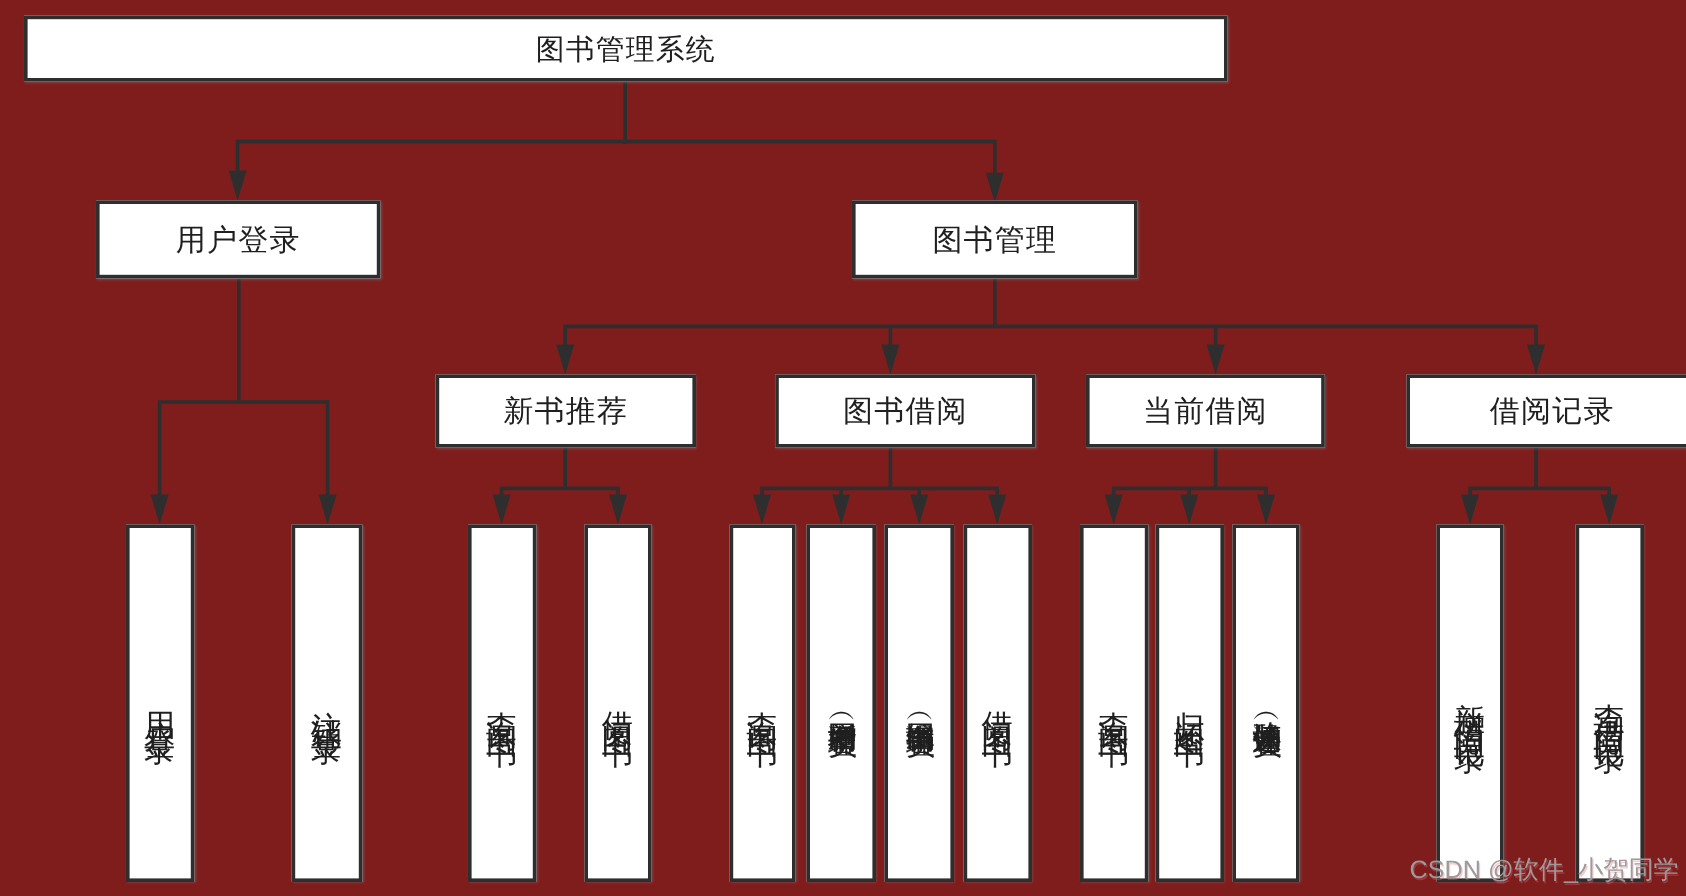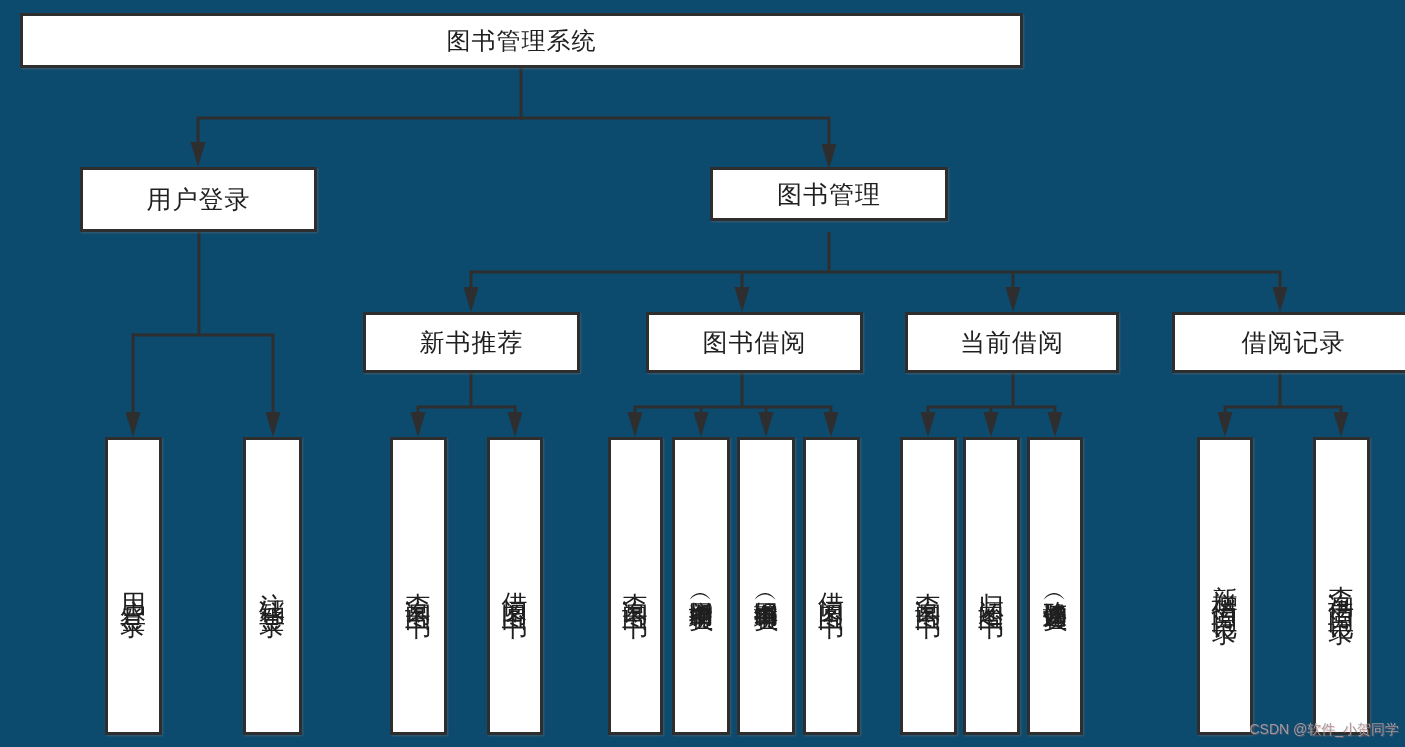--- a/index.html
+++ b/index.html
@@ -1,19 +1,19 @@
 <!DOCTYPE html>
 <html><head>
 <meta charset="utf-8">
 <style>
   html,body{margin:0;padding:0;background:#ffffff;}
   .stage{
     position:relative;
     width:1405px;height:747px;
-    background:#0c4a6e;
+    background:#7f1d1d;
     font-family:"Liberation Sans", sans-serif;
     overflow:hidden;
   }
   .connectors{position:absolute;left:0;top:0;width:1405px;height:747px;}
   .connectors .ln{fill:none;stroke:#2e2e2e;stroke-width:3;}
   .connectors .ar{fill:#2e2e2e;stroke:none;}
   .node{
     position:absolute;
     background:#ffffff;
     border:3px solid #2e2e2e;
@@ -28,42 +28,42 @@
     writing-mode:vertical-rl;
     text-orientation:mixed;
     font-size:26px;
     letter-spacing:7px;
     line-height:1;
   }
   .node-v.long span{font-size:24px;letter-spacing:1px;}
   
   #n-root{left:20px;top:13px;width:1003px;height:55px;}
   #n-user-login{left:80px;top:167px;width:237px;height:65px;}
-  #n-book-mgmt{left:710px;top:167px;width:238px;height:54px;}
+  #n-book-mgmt{left:710px;top:167px;width:238px;height:65px;}
   #n-new-book{left:363px;top:312px;width:217px;height:61px;text-align:center;}
   #n-book-borrow{left:634px;top:312px;width:217px;height:61px;margin-left:12px;}
-  #n-current-borrow{left:905px;top:312px;width:214px;height:61px;justify-content:center;}
+  #n-current-borrow{left:905px;top:312px;width:199px;height:61px;justify-content:center;}
   #n-borrow-records{left:1172px;top:312px;width:243px;height:61px;}
   #l1{left:105px;top:437px;width:57px;height:298px;}
   #l2{left:243px;top:437px;width:59px;height:298px;}
   #l3{left:390px;top:437px;width:57px;height:298px;}
   #l4{left:487px;top:437px;width:56px;height:298px;}
   #l5{left:608px;top:437px;width:55px;height:298px;}
   #l6{left:672px;top:437px;width:58px;height:298px;}
   #l7{left:737px;top:437px;width:58px;height:298px;}
   #l8{left:803px;top:437px;width:57px;height:298px;}
   #l9{left:900px;top:437px;width:57px;height:298px;}
   #l10{left:963px;top:437px;width:57px;height:298px;}
   #l11{left:1027px;top:437px;width:56px;height:298px;}
   #l12{left:1197px;top:437px;width:56px;height:298px;}
   #l13{left:1313px;top:437px;width:57px;height:298px;}
   .watermark{
     position:absolute;
     right:6px;bottom:8px;
-    font-size:14px;
+    font-size:21px;
     color:#9b9b9f;
     text-shadow:1px 1px 0 rgba(236,104,104,.35);
     white-space:nowrap;
     z-index:5;
   }
 </style>
 </head>
 <body>
 
 <div class="stage">

